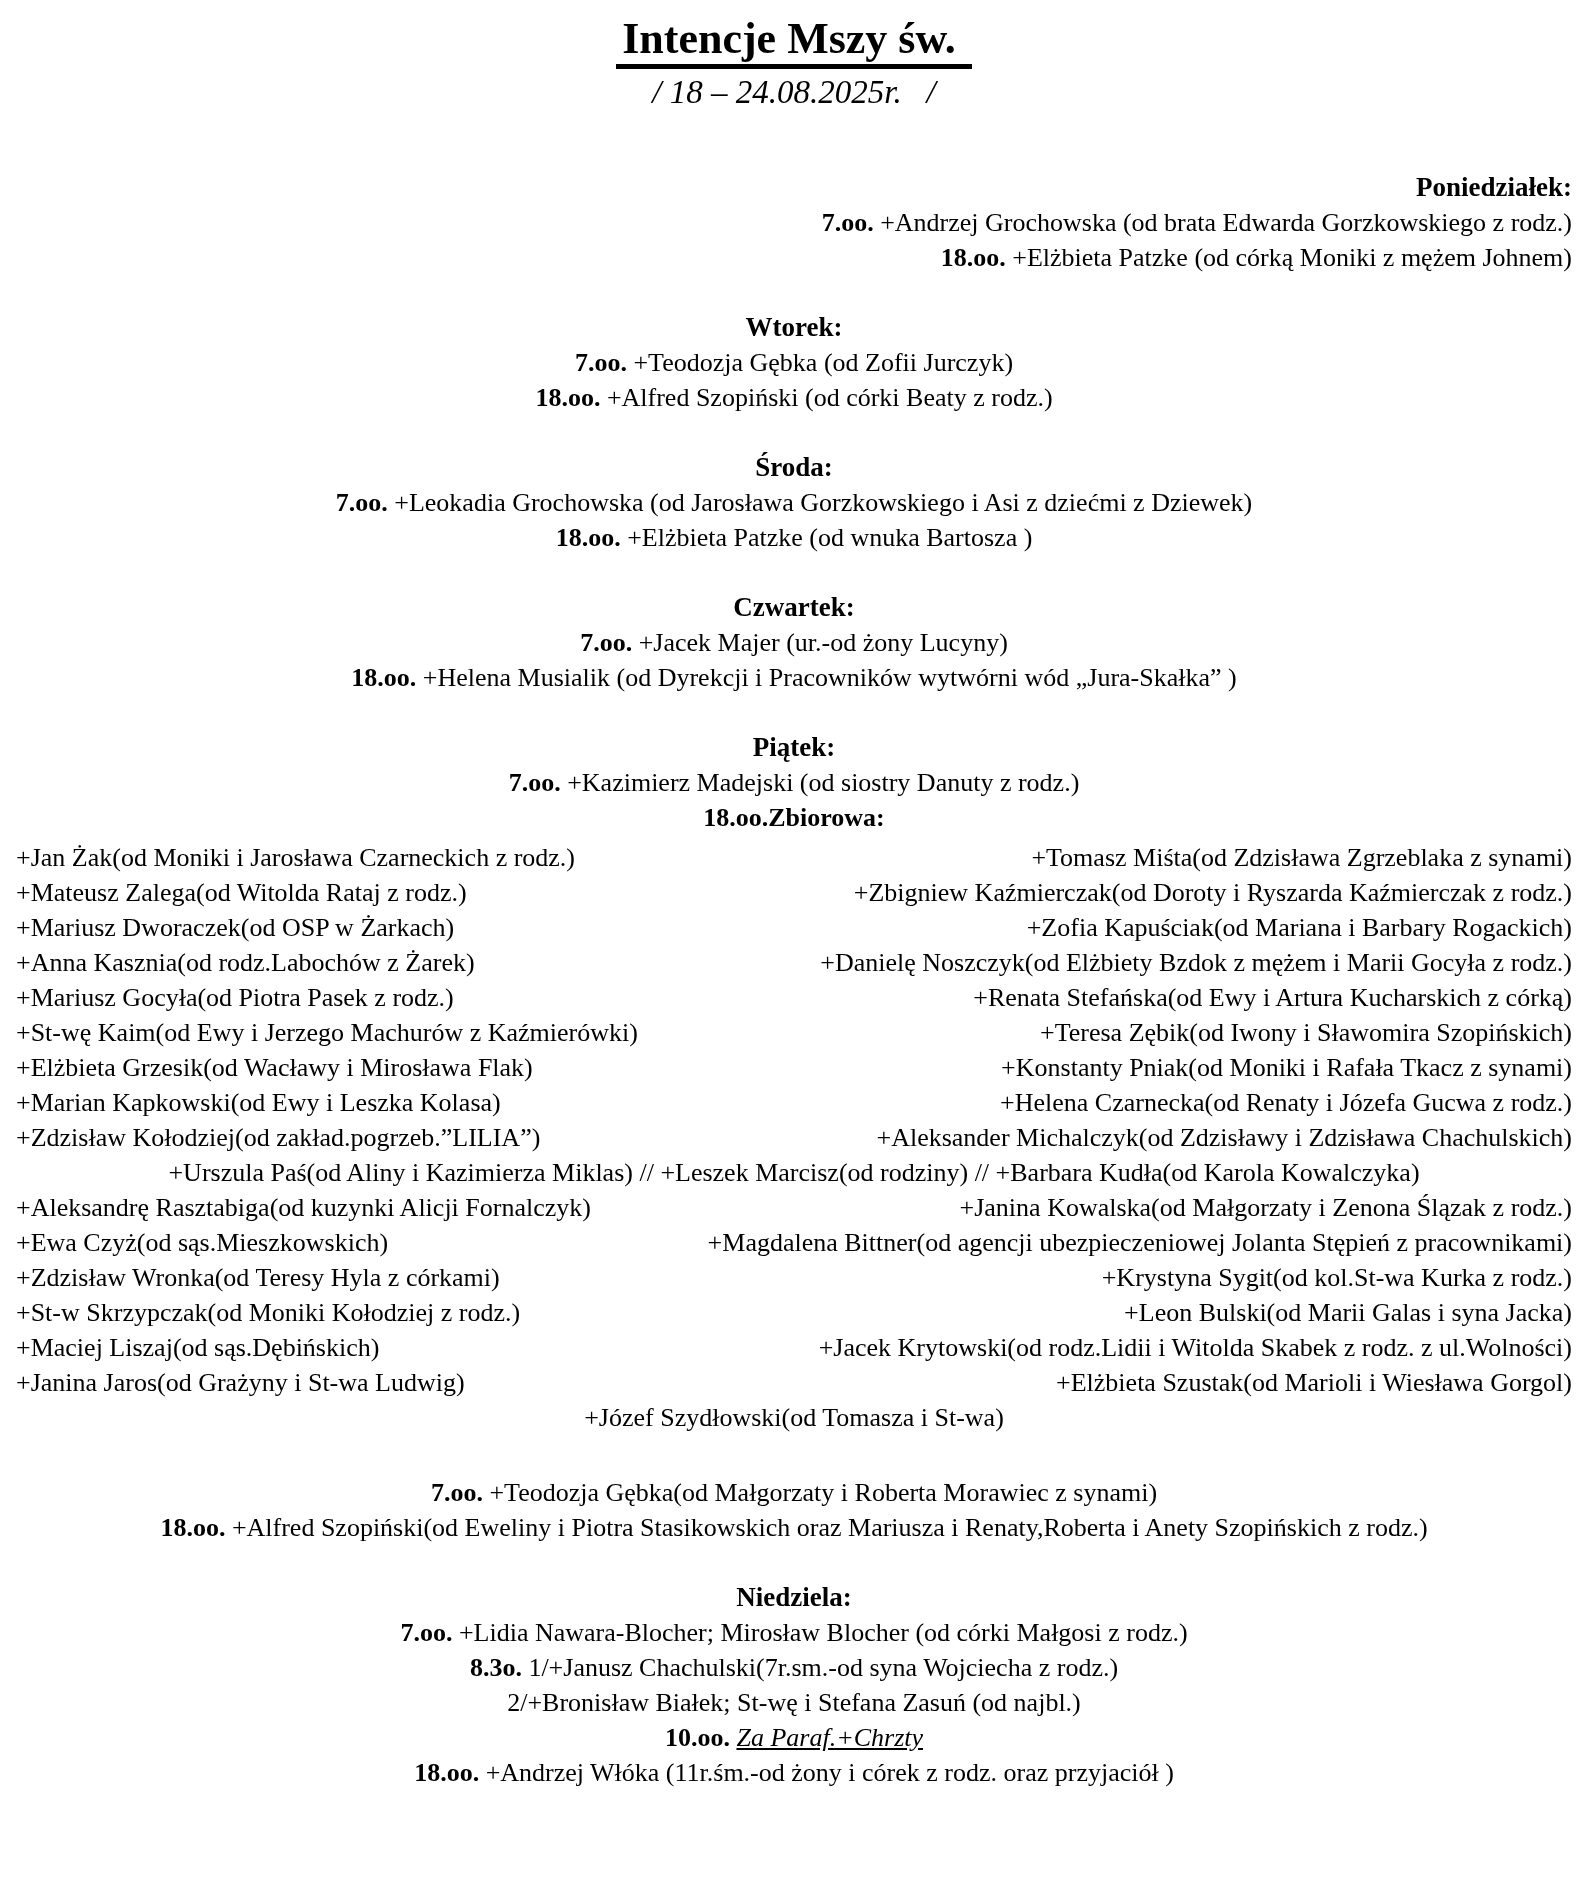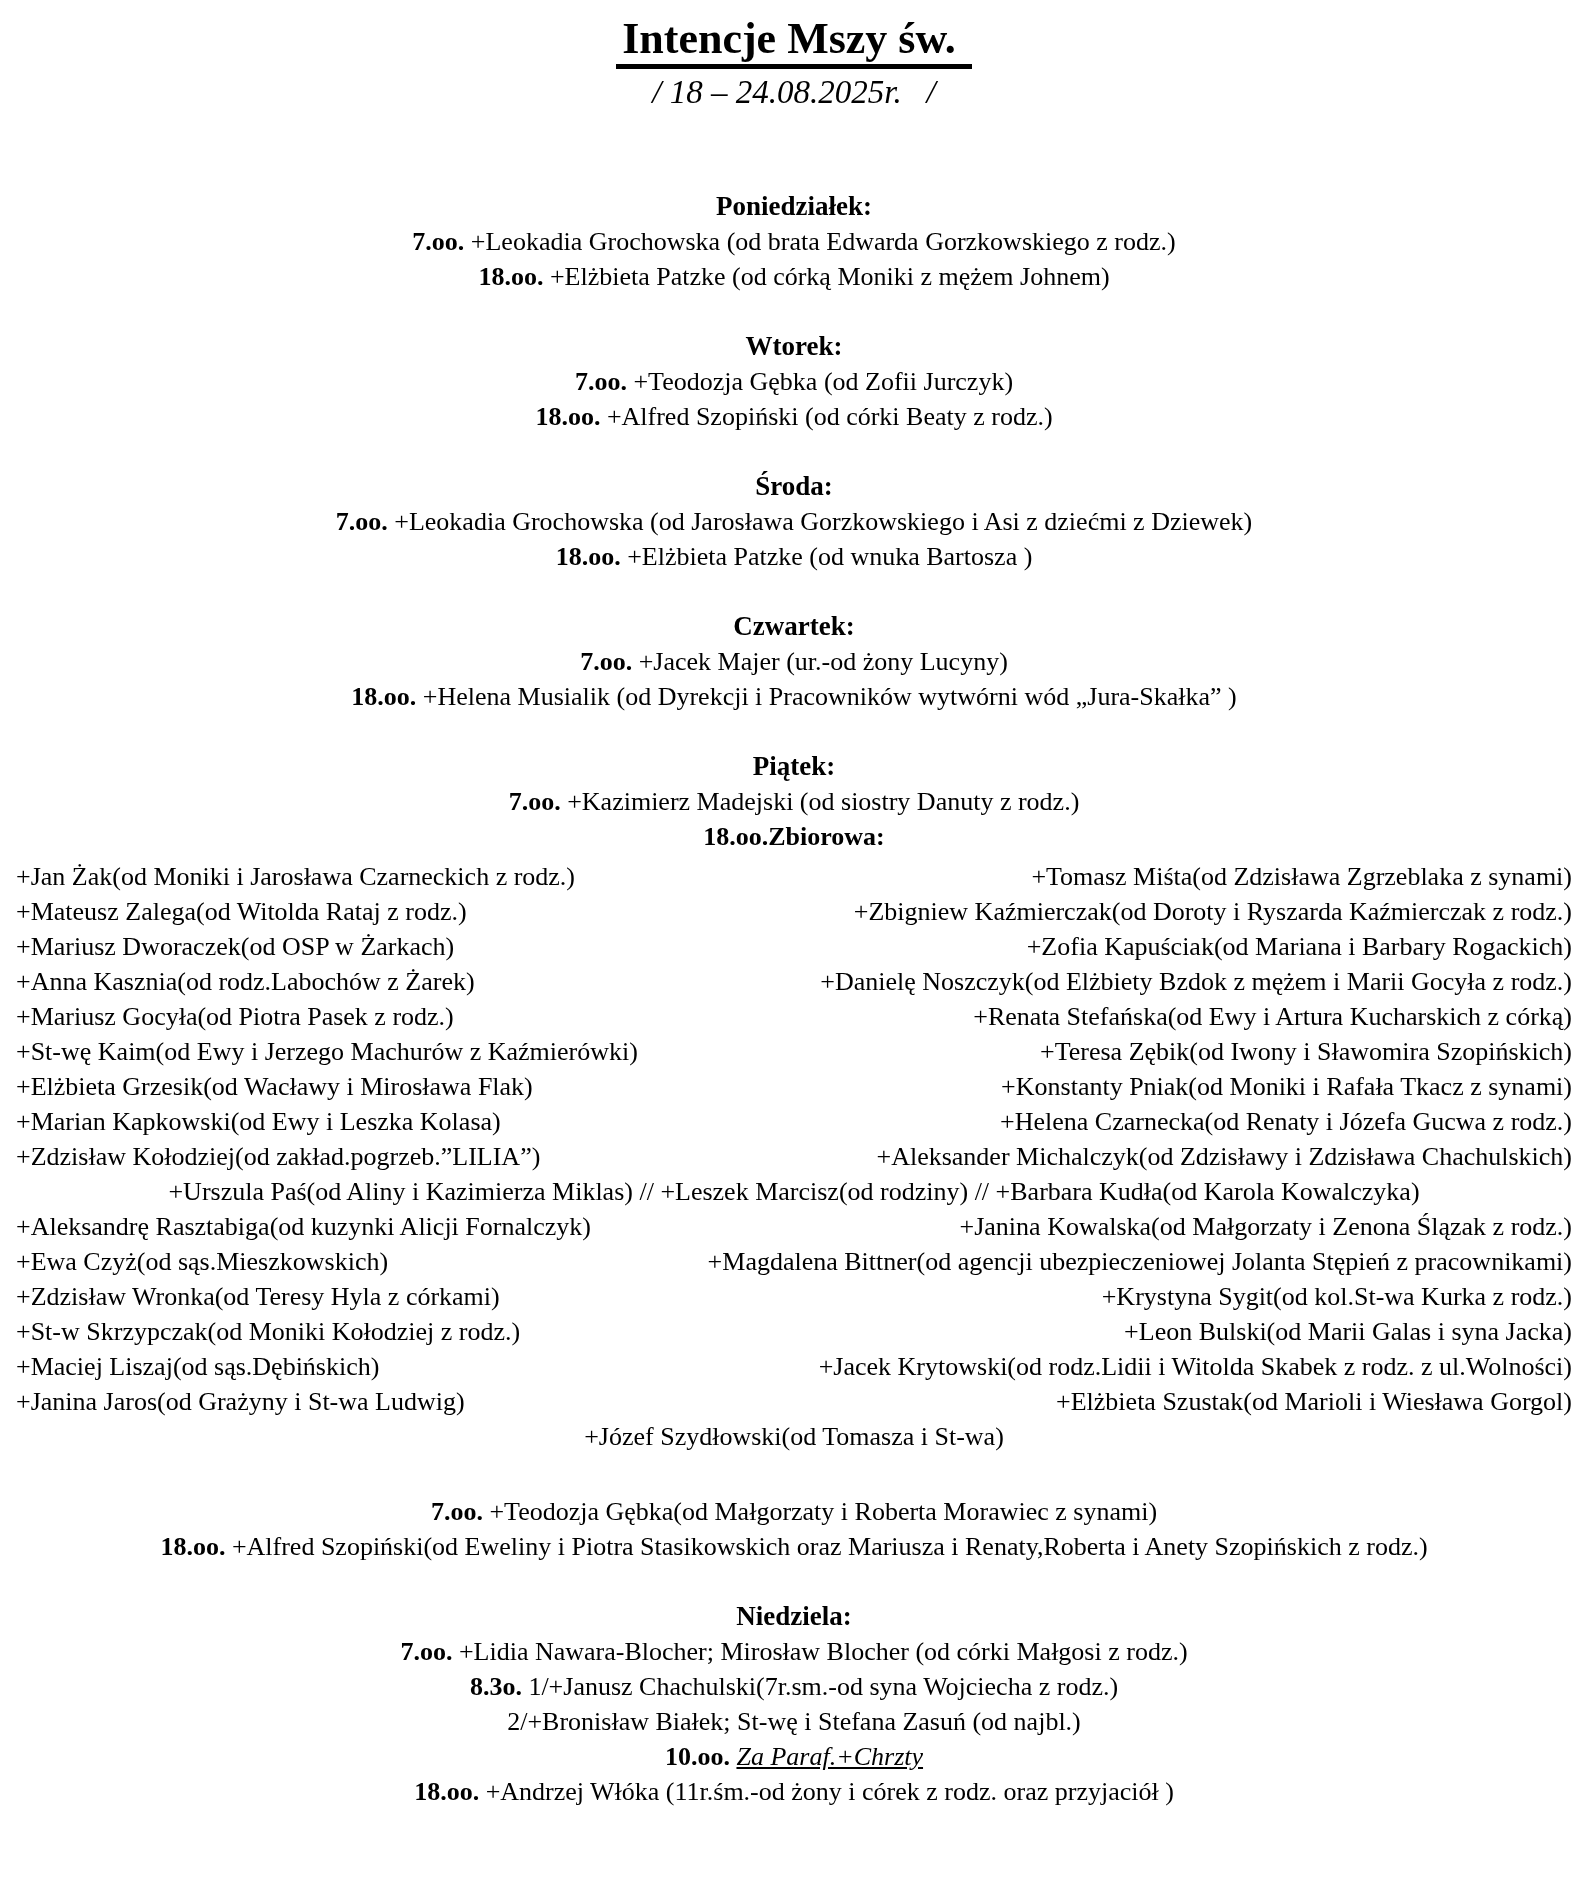--- a/index.html
+++ b/index.html
@@ -29,21 +29,21 @@
     font-style: italic;
     white-space: pre;
     margin-top: 5px;
   }
   .day {
     text-align: center;
     font-size: 26px;
     line-height: 35px;
     margin-top: 35px;
   }
-  .day.first { margin-top: 78px; }
+  .day.first { margin-top: 59px; text-align: right; }
   .day-header { font-weight: bold; font-size: 27px; }
   .t { font-weight: bold; }
   .italic { font-style: italic; text-decoration: underline; }
   .collective {
     font-size: 26px;
     line-height: 35px;
     margin-top: 5px;
   }
   .crow {
     display: flex;
@@ -61,21 +61,21 @@
 
 <div class="page">
 
   <div class="title-wrap">
     <span class="title">Intencje Mszy św.</span>
   </div>
   <div class="subtitle">/ 18 – 24.08.2025r.   /</div>
 
   <section class="day first">
     <div class="day-header">Poniedziałek:</div>
-    <div class="mass-line"><span class="t">7.oo.</span> <span>+Leokadia Grochowska (od brata Edwarda Gorzkowskiego z rodz.)</span></div>
+    <div class="mass-line"><span class="t">7.oo.</span> <span>+Andrzej Grochowska (od brata Edwarda Gorzkowskiego z rodz.)</span></div>
     <div class="mass-line"><span class="t">18.oo.</span> <span>+Elżbieta Patzke (od córką Moniki z mężem Johnem)</span></div>
   </section>
 
   <section class="day">
     <div class="day-header">Wtorek:</div>
     <div class="mass-line"><span class="t">7.oo.</span> <span>+Teodozja Gębka (od Zofii Jurczyk)</span></div>
     <div class="mass-line"><span class="t">18.oo.</span> <span>+Alfred Szopiński (od córki Beaty z rodz.)</span></div>
   </section>
 
   <section class="day">

